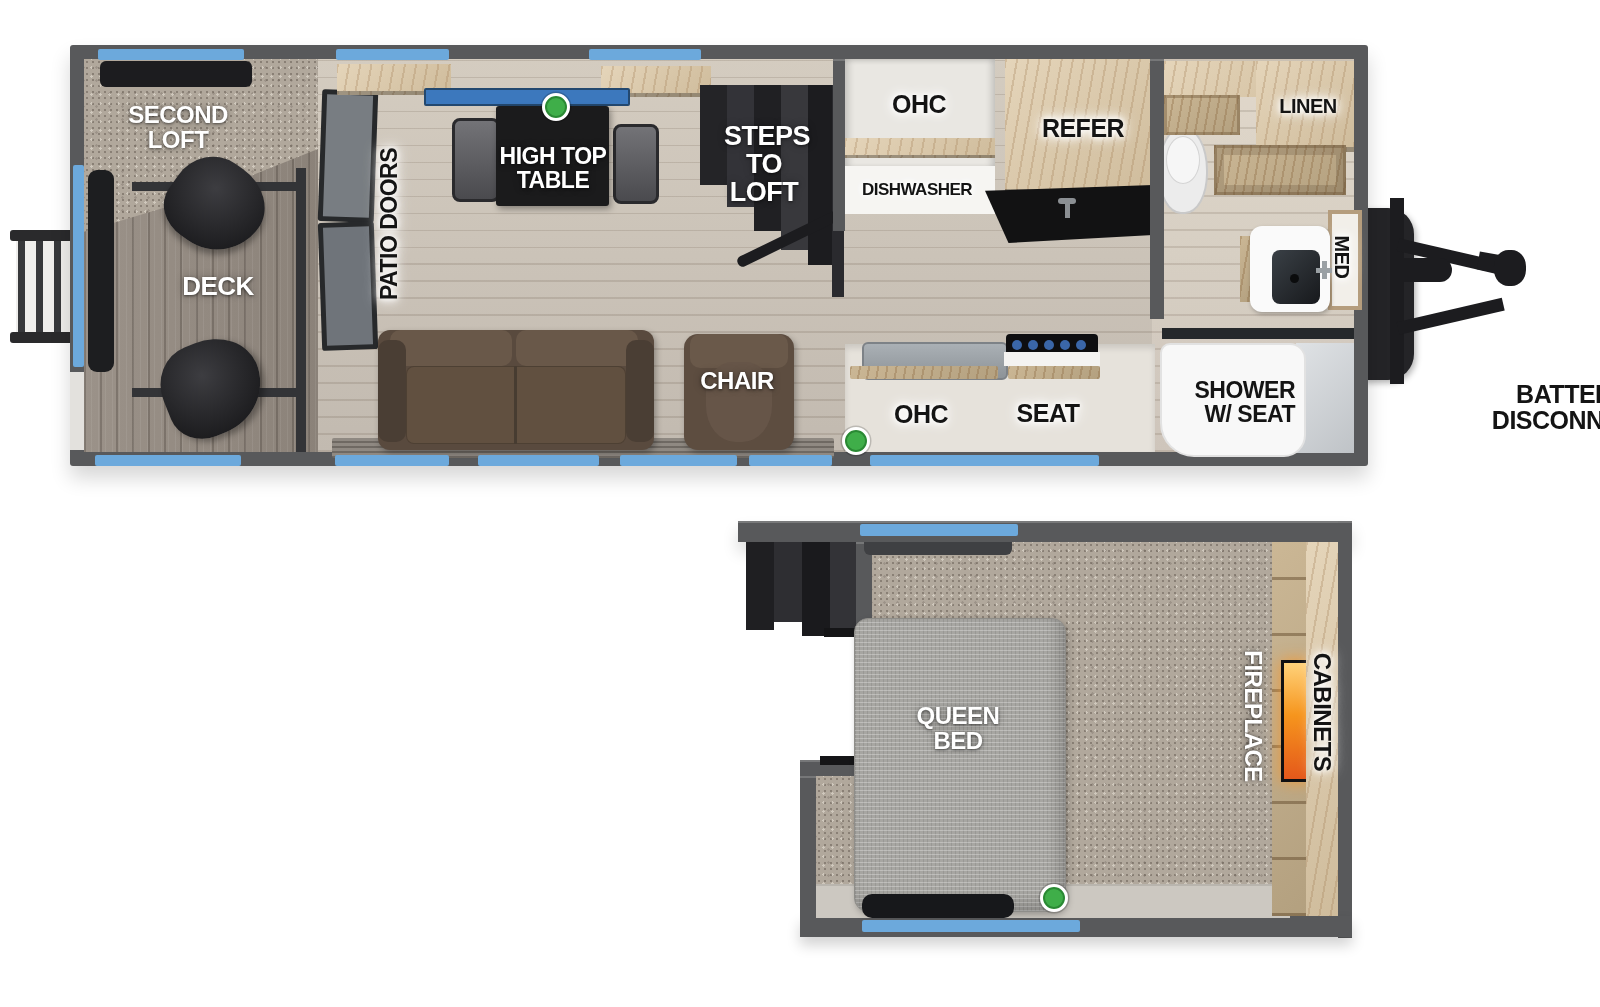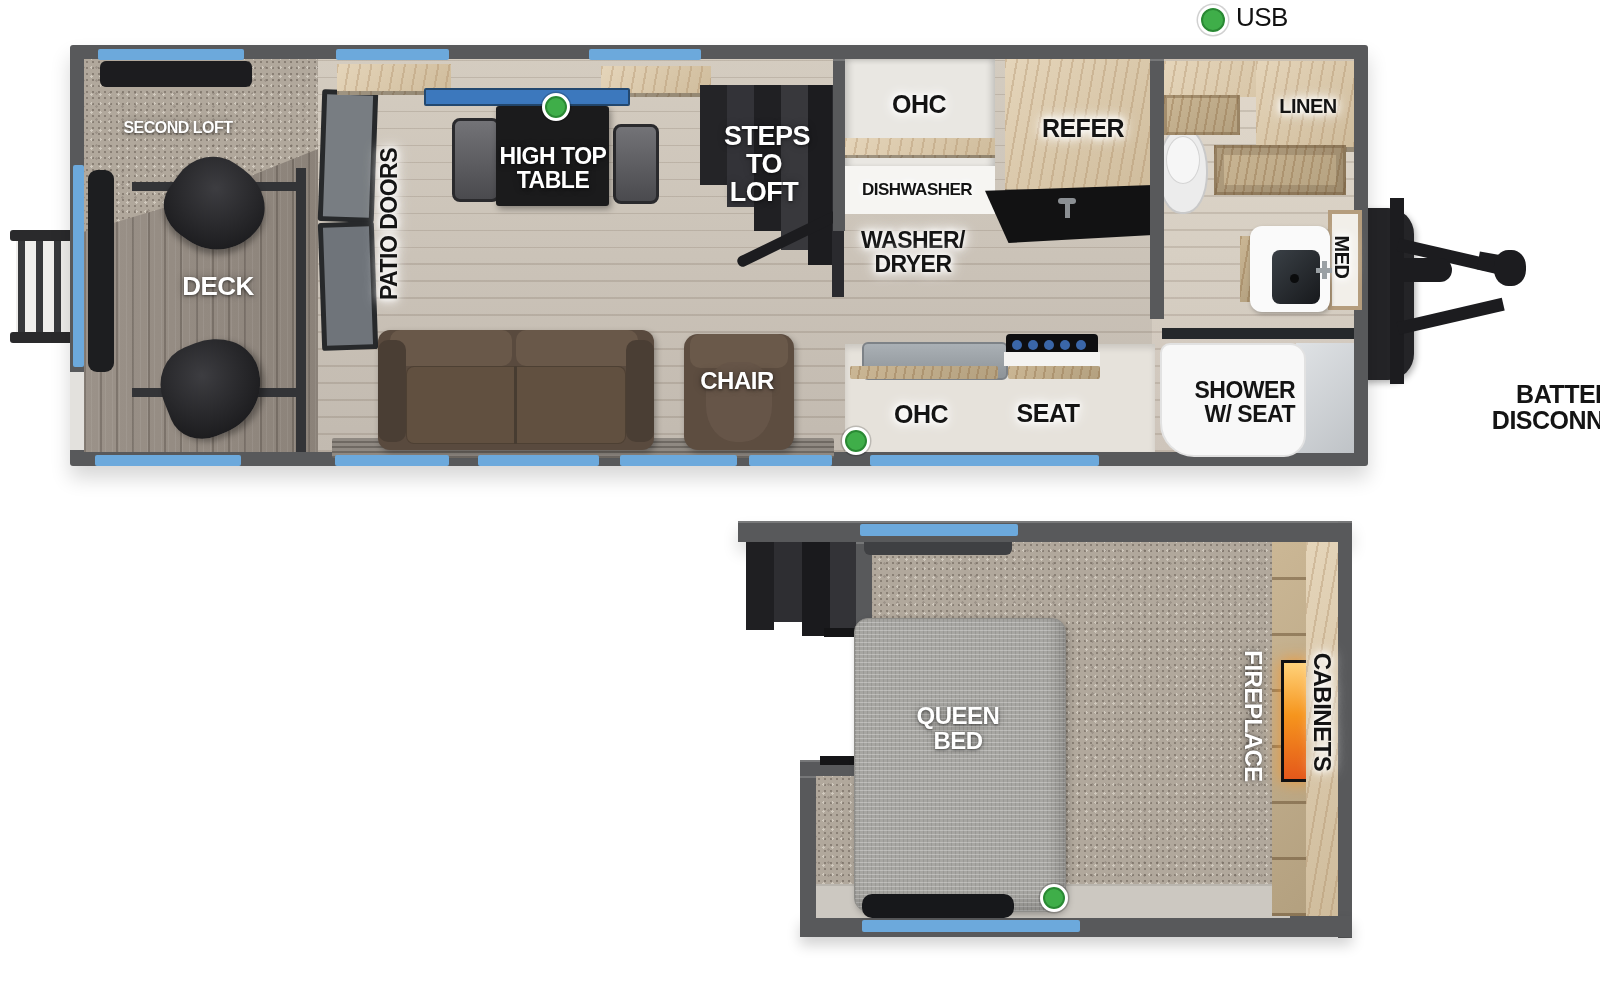--- a/index.html
+++ b/index.html
@@ -40,24 +40,20 @@
   .ctr{transform:translate(-50%,-50%);}
   .vup{transform:translate(-50%,-50%) rotate(-90deg);white-space:nowrap;}
   .vdn{transform:translate(-50%,-50%) rotate(90deg);white-space:nowrap;}
   .black{background:#1c1c1f;}
 </style>
 </head>
 <body>
 
 <div id="canvas">
 
-  <div class="abs" style="left:0;top:0;width:1600px;height:40px">
-    <div class="abs usb-dot" style="left:1198px;top:5px;width:24px;height:24px"></div>
-    <div class="abs" style="left:1236px;top:2px;font-size:26px;color:#111;letter-spacing:-.5px">USB</div>
-  </div>
 
   <div class="abs" style="inset:0">
 
     <div>
       <div class="abs" style="left:16px;top:241px;width:66px;height:91px;background:#efeeec"></div>
       <div class="abs" style="left:18px;top:241px;width:7px;height:91px;background:#37383b"></div>
       <div class="abs" style="left:36px;top:241px;width:7px;height:91px;background:#37383b"></div>
       <div class="abs" style="left:54px;top:241px;width:7px;height:91px;background:#37383b"></div>
       <div class="abs" style="left:72px;top:241px;width:7px;height:91px;background:#37383b"></div>
       <div class="abs" style="left:10px;top:230px;width:76px;height:11px;background:#2a2a2c;border-radius:3px"></div>
@@ -134,21 +130,20 @@
       <div class="abs" style="left:706px;top:362px;width:66px;height:80px;background:#665548;border-radius:40% 40% 45% 45%"></div>
     </div>
     <div class="abs lblw ctr" style="left:737px;top:381px;font-size:24px;white-space:nowrap">CHAIR</div>
 
     <div class="abs wall" style="left:833px;top:59px;width:12px;height:172px"></div>
     <div class="abs" style="left:845px;top:59px;width:150px;height:110px;background:#e9e7e2;box-shadow:inset 4px 0 6px rgba(0,0,0,.15), inset -4px 0 6px rgba(0,0,0,.15)"></div>
     <div class="abs wood-cab" style="left:845px;top:138px;width:150px;height:17px;border-bottom:3px solid rgba(0,0,0,.3)"></div>
     <div class="abs" style="left:845px;top:166px;width:150px;height:48px;background:#f6f5f2"></div>
     <div class="abs lbl ctr" style="left:919px;top:104px;font-size:25px">OHC</div>
     <div class="abs lbl ctr" style="left:917px;top:190px;font-size:17px;white-space:nowrap">DISHWASHER</div>
-    <div class="abs lbl ctr" style="left:913px;top:253px;width:150px;font-size:23px">WASHER/ DRYER</div>
 
     <div class="abs wood-cab" style="left:1005px;top:59px;width:150px;height:130px;border-bottom:4px solid rgba(0,0,0,.35)"></div>
     <div class="abs" style="left:985px;top:185px;width:168px;height:58px;background:#121213;clip-path:polygon(0 10%,100% 0,100% 86%,14% 100%)"></div>
     <div class="abs" style="left:1058px;top:198px;width:18px;height:6px;background:#8b8f93;border-radius:3px"></div>
     <div class="abs" style="left:1065px;top:202px;width:5px;height:16px;background:#8b8f93"></div>
     <div class="abs lbl ctr" style="left:1083px;top:128px;font-size:25px;white-space:nowrap">REFER</div>
 
     <div class="abs" style="left:845px;top:344px;width:310px;height:108px;background:#e6e2db;box-shadow:inset 0 4px 6px rgba(0,0,0,.12)"></div>
     <div class="abs" style="left:862px;top:342px;width:142px;height:34px;background:linear-gradient(180deg,#aab0b5,#8d9398);border:2px solid #7d8287;border-radius:6px"></div>
     <div class="abs" style="left:1006px;top:334px;width:92px;height:30px;background:#0e0e10;border-radius:4px"></div>
@@ -188,21 +183,21 @@
     <div class="abs win" style="left:589px;top:49px;width:112px;height:11px"></div>
     <div class="abs" style="left:70px;top:372px;width:14px;height:78px;background:#e3e1dd"></div>
     <div class="abs win" style="left:73px;top:165px;width:11px;height:202px"></div>
     <div class="abs win" style="left:95px;top:455px;width:146px;height:11px"></div>
     <div class="abs win" style="left:335px;top:455px;width:114px;height:11px"></div>
     <div class="abs win" style="left:478px;top:455px;width:121px;height:11px"></div>
     <div class="abs win" style="left:620px;top:455px;width:117px;height:11px"></div>
     <div class="abs win" style="left:749px;top:455px;width:83px;height:11px"></div>
     <div class="abs win" style="left:870px;top:455px;width:229px;height:11px"></div>
 
-    <div class="abs lblw ctr" style="left:178px;top:128px;width:112px;font-size:16px">SECOND LOFT</div>
+    <div class="abs lblw ctr" style="left:178px;top:128px;width:112px;font-size:24px">SECOND LOFT</div>
     <div class="abs lblw ctr" style="left:218px;top:287px;font-size:26px;white-space:nowrap">DECK</div>
   </div>
 
   <div class="abs" style="inset:0">
 
     <div class="abs wall" style="left:738px;top:521px;width:614px;height:21px;box-shadow:0 10px 16px rgba(0,0,0,.15), inset 0 2px 0 rgba(255,255,255,.2)"></div>
     <div class="abs wall" style="left:1338px;top:521px;width:14px;height:417px"></div>
     <div class="abs wall" style="left:800px;top:916px;width:552px;height:21px;box-shadow:0 8px 14px rgba(0,0,0,.18)"></div>
     <div class="abs wall" style="left:856px;top:542px;width:16px;height:232px"></div>
     <div class="abs wall" style="left:800px;top:760px;width:72px;height:16px"></div>

